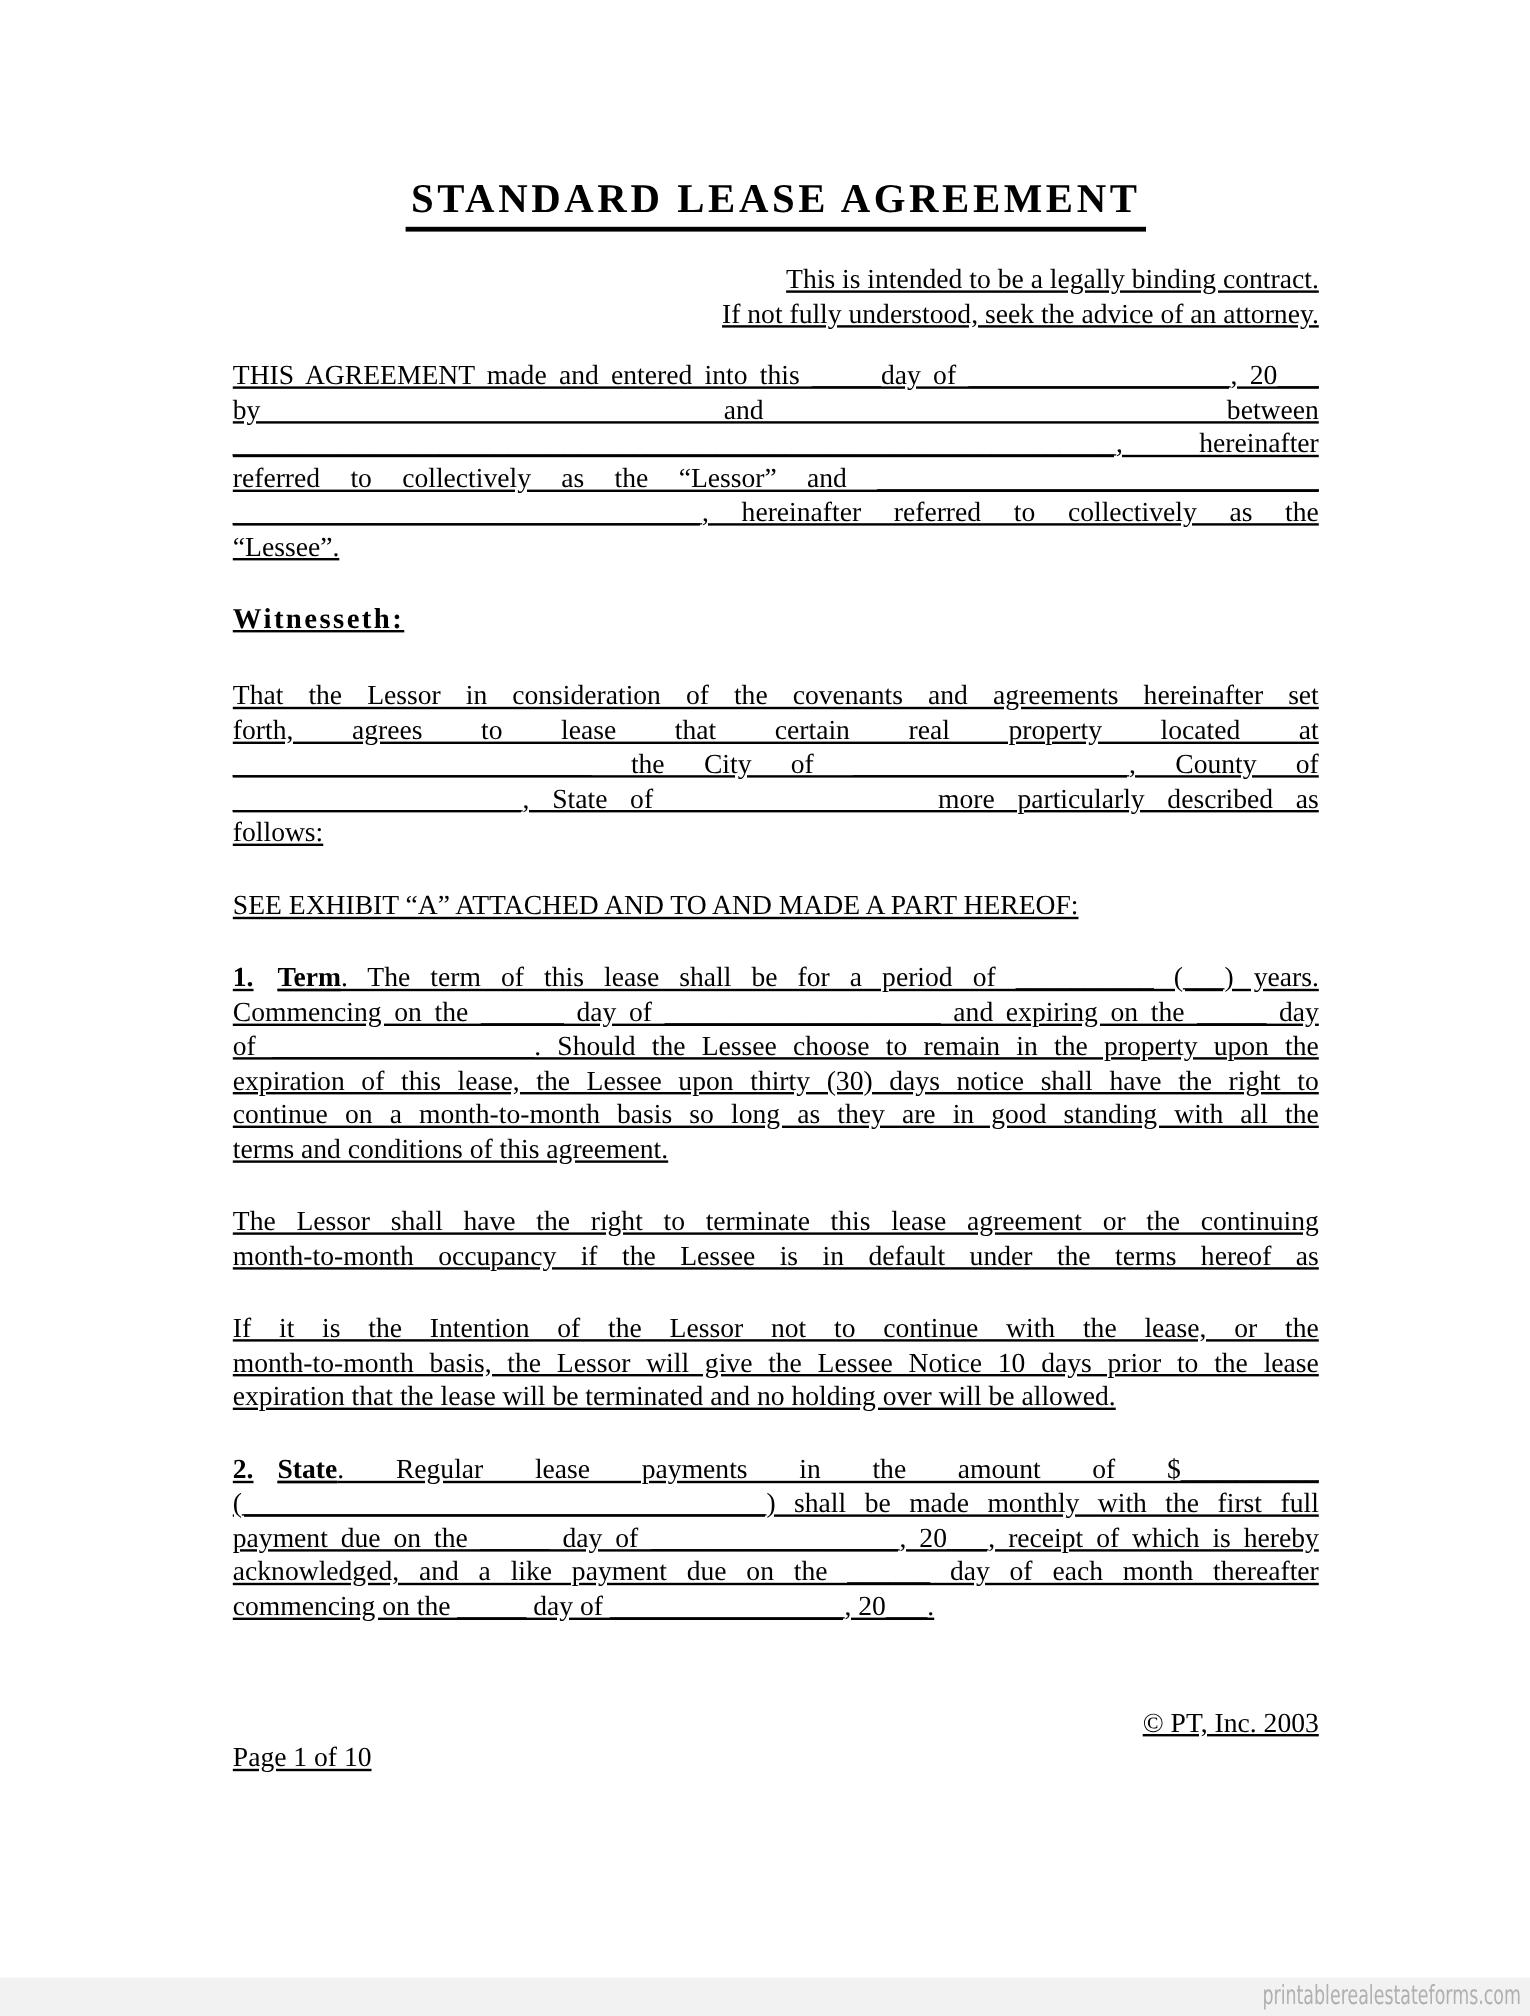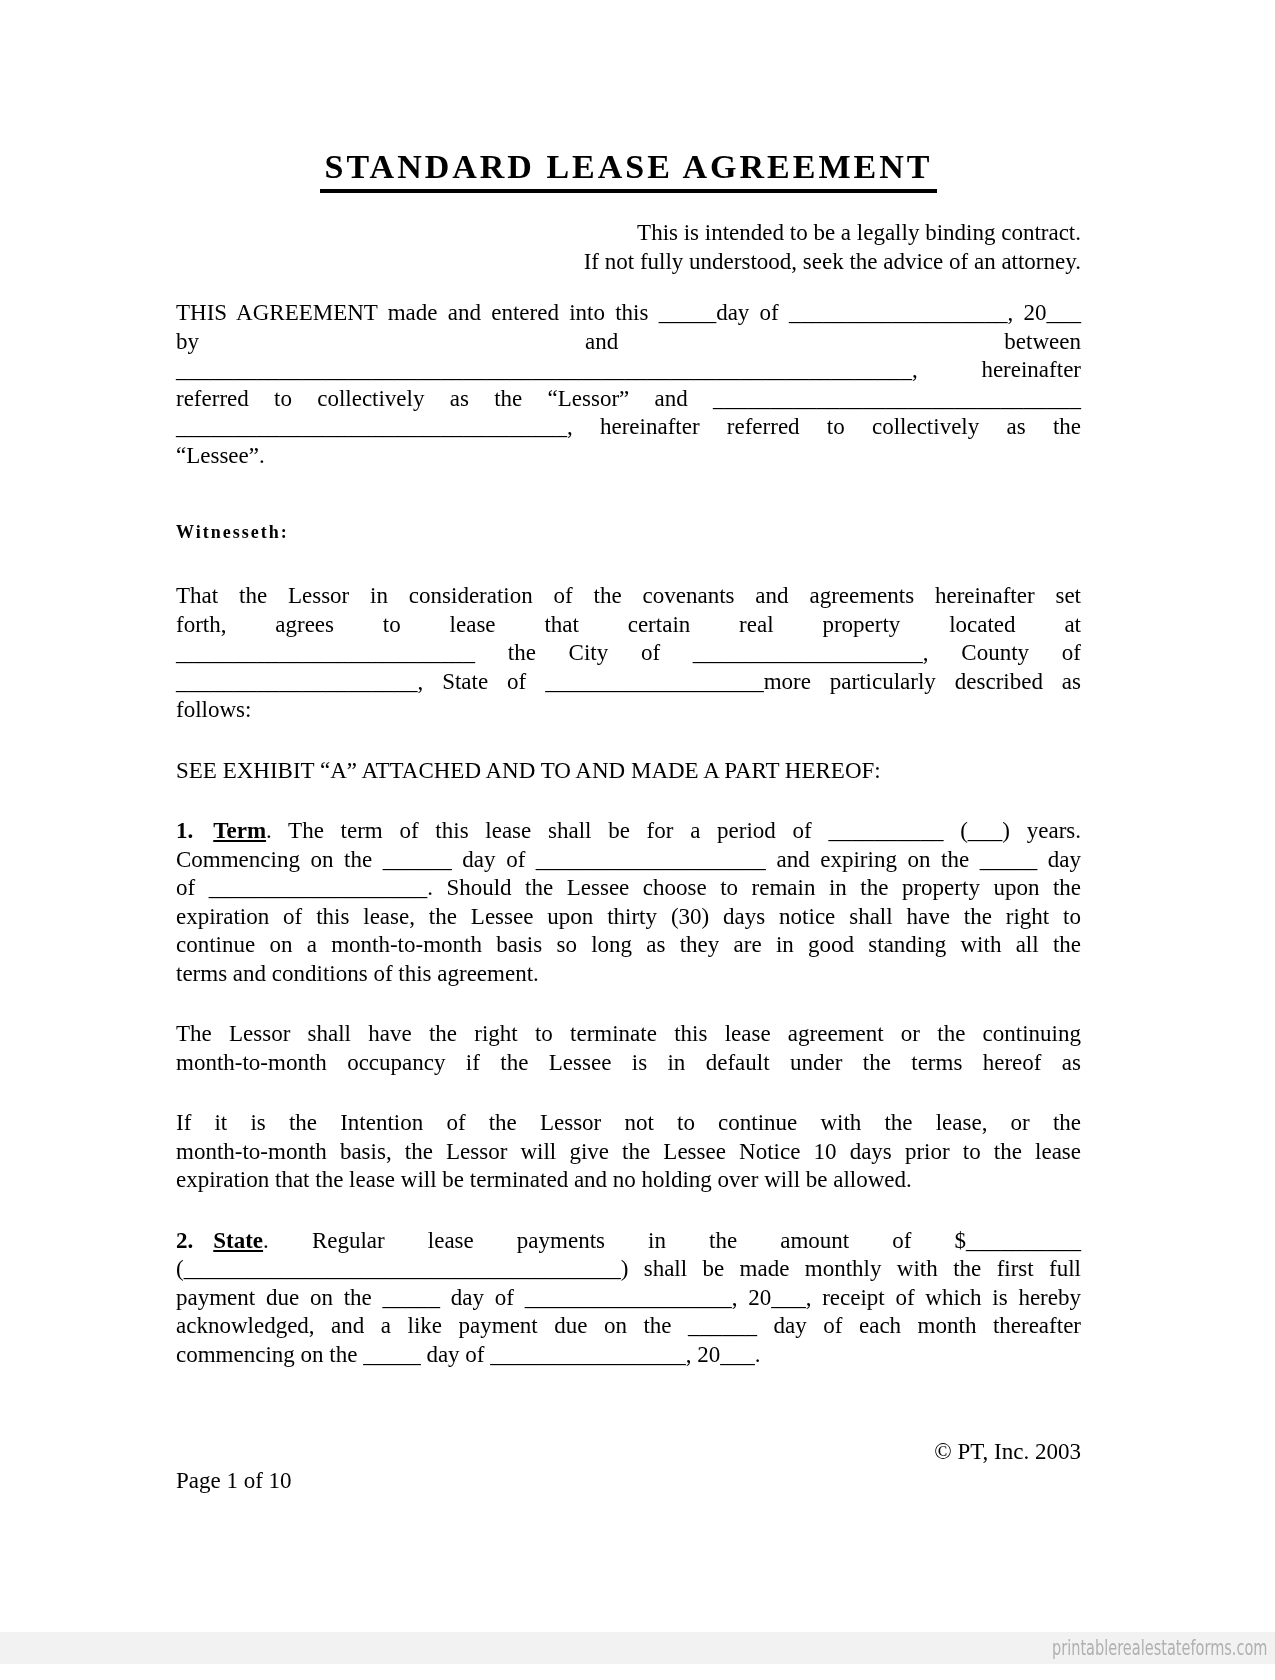--- a/index.html
+++ b/index.html
@@ -6,50 +6,51 @@
   .page {
     position:relative;
     width:1275px; height:1680px;
     background:#ffffff;
     overflow:hidden;
     font-family:"Liberation Serif", serif;
     color:#000000;
   }
   .content {
     position:absolute;
-    left:176px; top:0;
+    left:194px; top:0;
     width:905px;
+    text-decoration:underline;
   }
   .title-wrap { margin-top:149px; text-align:center; }
   .doc-title {
     display:inline-block;
     font-size:34px; line-height:36px;
     font-weight:bold;
     letter-spacing:3px;
     border-bottom:4px solid #000;
     padding:0 5px 4px 5px;
     white-space:nowrap;
   }
   .subtitle { margin-top:26px; text-align:right; font-size:23px; line-height:31px; }
   .para { margin-top:32px; }
   .para-first { margin-top:23px; }
   .ln { font-size:23px; line-height:28.5px; }
   .j { text-align:justify; text-align-last:justify; }
   .heading {
-    margin-top:44px;
-    font-size:18px; line-height:36px;
+    margin-top:28px;
+    font-size:24px; line-height:36px;
     font-weight:bold; letter-spacing:2px;
   }
   .b { font-weight:bold; }
   .u { text-decoration:underline;margin-top:32px; }
   .numtab { display:inline-block; width:20px; }
   .footer-copyright { margin-top:69px; text-align:right; font-size:23px; line-height:28.5px; }
   .footer-page { text-align:left; font-size:23px; line-height:28.5px; }
   .wmbar {
-    position:absolute; left:0; right:0; bottom:16px;
+    position:absolute; left:0; right:0; bottom:0;
     height:32px;
     background:#f2f2f2;
     text-align:right;
   }
   .wmtext {
     display:inline-block;
     font-family:"DejaVu Sans", sans-serif;
     font-size:22px; line-height:32px;
     color:#b0b0b0;
     margin-right:8px;

